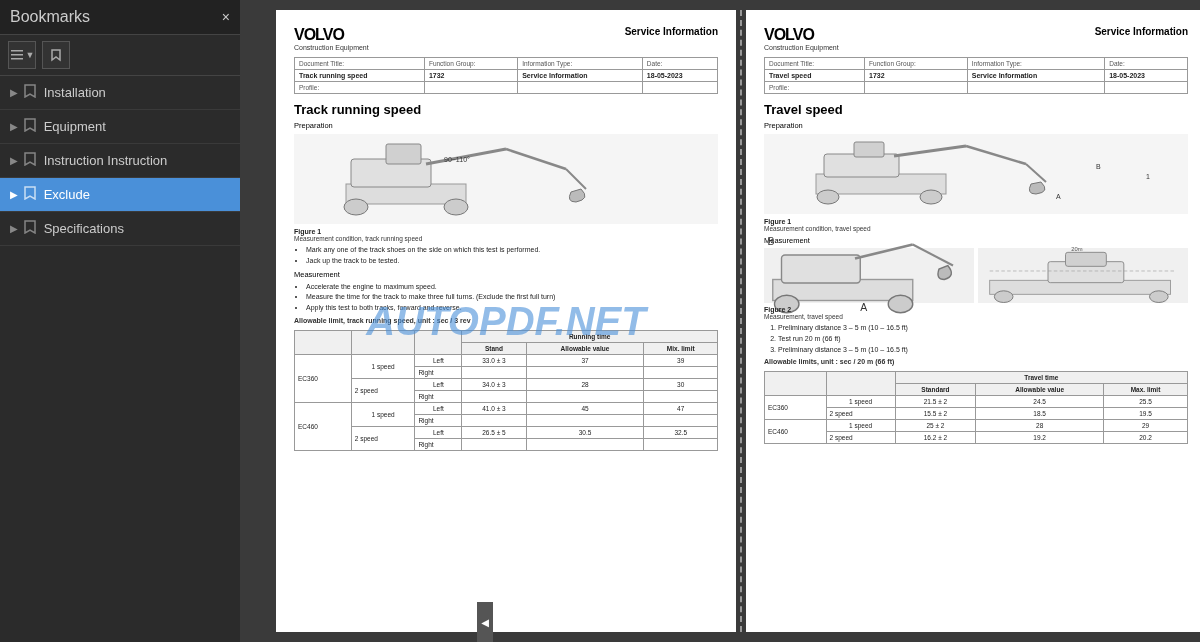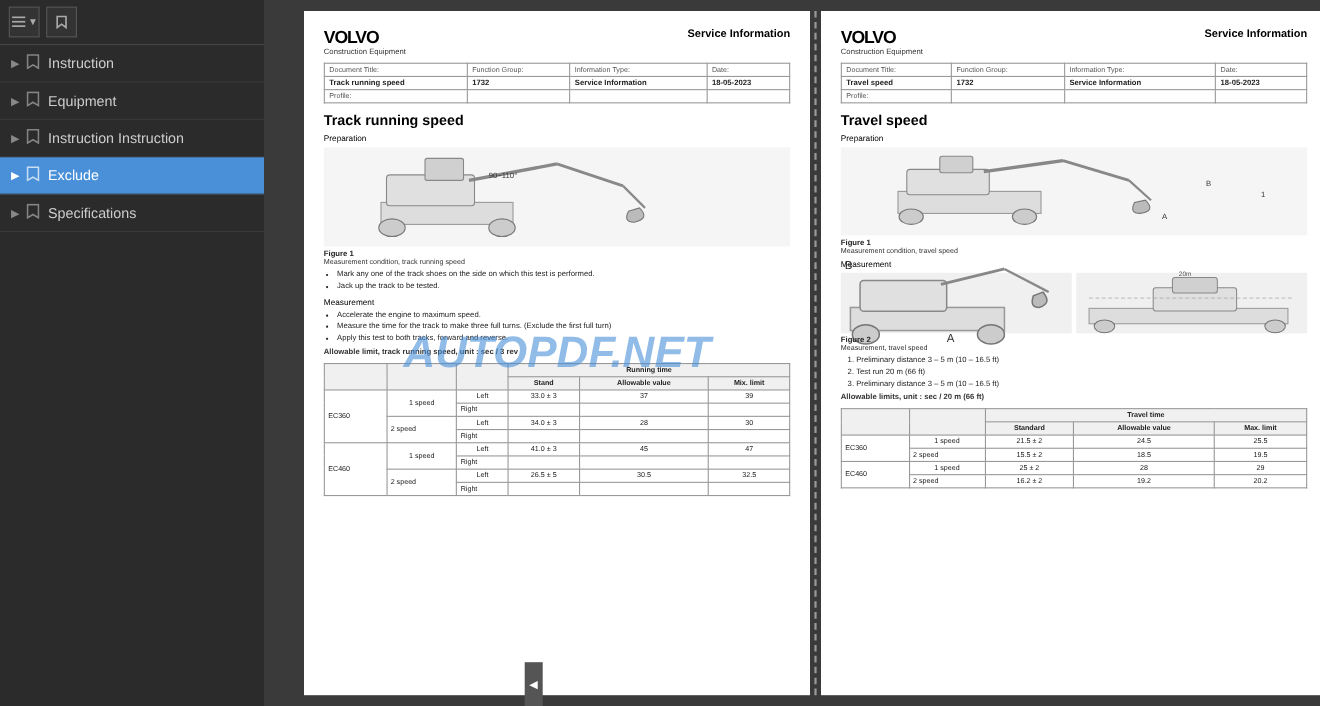--- a/index.html
+++ b/index.html
@@ -295,20 +295,24 @@
       display: flex;
       align-items: center;
       justify-content: center;
     }
 
   </style>
 </head>
 <body>
 
 <div id="sidebar">
+  <div id="sidebar-header">
+    <span>Bookmarks</span>
+    <button id="sidebar-close-btn">×</button>
+  </div>
   <div id="sidebar-toolbar">
     <div class="toolbar-icon">
       <svg width="14" height="14" viewBox="0 0 14 14" fill="none">
         <rect x="1" y="2" width="12" height="1.5" fill="#aaa"></rect>
         <rect x="1" y="6" width="12" height="1.5" fill="#aaa"></rect>
         <rect x="1" y="10" width="12" height="1.5" fill="#aaa"></rect>
       </svg>
       <span style="font-size:9px; margin-left:2px; color:#aaa;">▼</span>
     </div>
     <div class="toolbar-icon">
@@ -317,21 +321,21 @@
       </svg>
     </div>
   </div>
   <div id="sidebar-items">
 
   <div class="sidebar-item">
         <span class="arrow">▶</span>
         <span class="bookmark-icon"><svg width="12" height="14" viewBox="0 0 12 14" fill="none">
             <path d="M1 1h10v12l-5-3-5 3V1z" stroke="#aaa" stroke-width="1.5" fill="none"></path>
           </svg></span>
-        <span>Instruction</span>
+        <span>Installation</span>
       </div>
       <div class="sidebar-item">
         <span class="arrow">▶</span>
         <span class="bookmark-icon"><svg width="12" height="14" viewBox="0 0 12 14" fill="none">
             <path d="M1 1h10v12l-5-3-5 3V1z" stroke="#aaa" stroke-width="1.5" fill="none"></path>
           </svg></span>
         <span>Equipment</span>
       </div>
       <div class="sidebar-item">
         <span class="arrow">▶</span>

